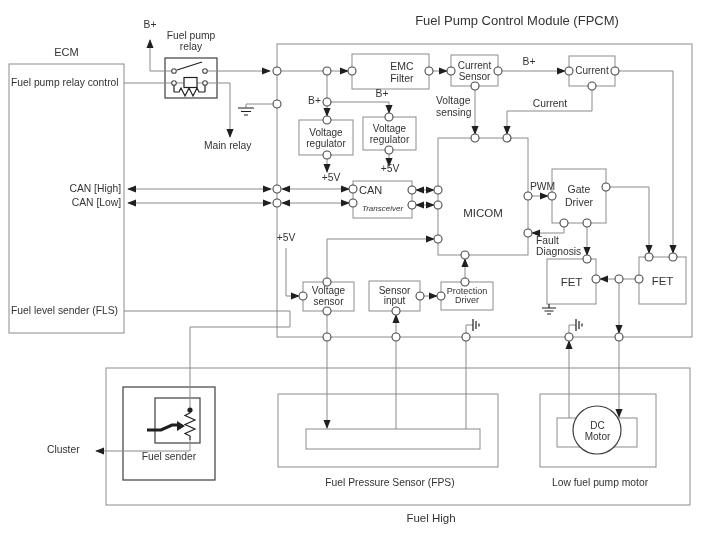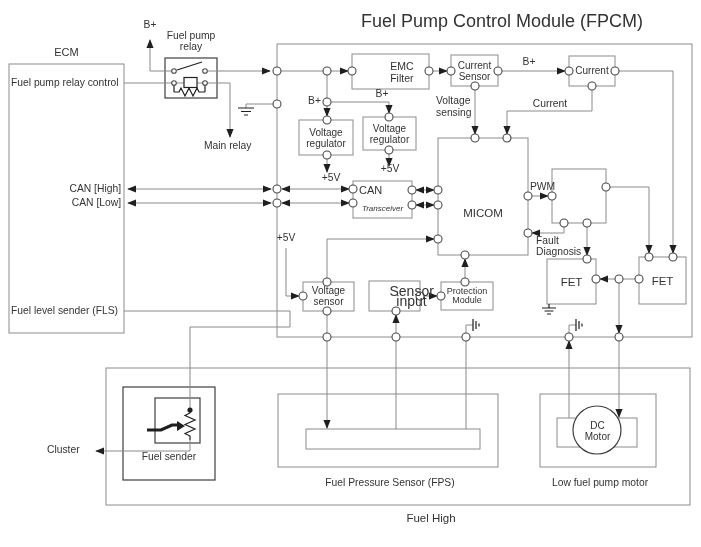--- a/index.html
+++ b/index.html
@@ -185,21 +185,21 @@
         <circle class="node" cx="441" cy="296" r="4"></circle>
     <circle class="node" cx="465" cy="282" r="4"></circle>
         <circle class="node" cx="327" cy="337" r="4"></circle>
     <circle class="node" cx="396" cy="337" r="4"></circle>
         <circle class="node" cx="466" cy="337" r="4"></circle>
     <circle class="node" cx="569" cy="337" r="4"></circle>
         <circle class="node" cx="619" cy="337" r="4"></circle>
   </g>
 </svg>
 
-<div class="lb" style="left:361px;top:15px;width:280px;text-align:center;font-size:18px;">Fuel Pump Control Module (FPCM)</div>
+<div class="lb" style="left:377px;top:15px;width:280px;text-align:center;font-size:13px;">Fuel Pump Control Module (FPCM)</div>
 
 <div class="lb" style="left:27px;top:46px;width:79px;text-align:center;font-size:11px;">ECM</div>
 <div class="lb" style="left:11px;top:77px;width:112px;">Fuel pump relay control</div>
 <div class="lb" style="left:40px;top:183px;width:81px;text-align:right;">CAN [High]</div>
 <div class="lb" style="left:40px;top:197px;width:81px;text-align:right;">CAN [Low]</div>
 <div class="lb" style="left:11px;top:305px;width:112px;">Fuel level sender (FLS)</div>
 
 <div class="lb" style="left:140px;top:19px;width:20px;text-align:center;">B+</div>
 <div class="lb wrap" style="left:157px;top:30px;width:68px;text-align:center;line-height:11px;">Fuel pump relay</div>
 <div class="lb" style="left:204px;top:140px;width:56px;">Main relay</div>
@@ -223,31 +223,34 @@
 <div class="lb" style="left:315px;top:172px;width:32px;text-align:center;">+5V</div>
 <div class="lb" style="left:375px;top:163px;width:30px;text-align:center;">+5V</div>
 <div class="lb" style="left:271px;top:232px;width:30px;text-align:center;">+5V</div>
 
 <div class="lb" style="left:359px;top:184px;width:50px;font-size:11px;">CAN</div>
 <div class="lb" style="left:354px;top:203px;width:57px;font-size:8px;text-align:center;font-style:italic;">Transceiver</div>
 <div class="fx" style="left:438px;top:138px;width:90px;height:150px;font-size:11.5px;">MICOM</div>
 <div class="lb wrap" style="left:436px;top:95px;width:54px;">Voltage sensing</div>
 <div class="lb" style="left:524px;top:98px;width:52px;text-align:center;">Current</div>
 <div class="lb" style="left:530px;top:181px;width:30px;">PWM</div>
+<div class="fx" style="left:552px;top:169px;width:54px;height:54px;line-height:13px;">
+      <span style="width:38px">Gate Driver</span>
+    </div>
 <div class="lb wrap" style="left:536px;top:235px;width:60px;line-height:11px;">Fault Diagnosis</div>
 <div class="fx" style="left:547px;top:259px;width:49px;height:45px;font-size:11.5px;">FET</div>
 <div class="fx" style="left:639px;top:257px;width:47px;height:47px;font-size:11.5px;">FET</div>
 <div class="fx" style="left:303px;top:282px;width:51px;height:29px;font-size:10px;line-height:10.5px;">
       <span style="width:48px">Voltage sensor</span>
     </div>
-<div class="fx" style="left:369px;top:281px;width:51px;height:30px;font-size:14px;line-height:10.5px;padding-left:17px;">
+<div class="fx" style="left:369px;top:281px;width:51px;height:30px;font-size:10px;line-height:10.5px;">
       <span style="width:44px">Sensor input</span>
     </div>
 <div class="fx" style="left:441px;top:282px;width:52px;height:28px;font-size:9px;line-height:9.5px;">
-      <span style="width:52px">Protection Module</span>
+      <span style="width:52px">Protection Driver</span>
     </div>
 
 <div class="lb" style="left:381px;top:512px;width:100px;text-align:center;font-size:11.5px;">Fuel High</div>
 <div class="lb" style="left:136px;top:451px;width:66px;text-align:center;">Fuel sender</div>
 <div class="lb" style="left:47px;top:444px;width:42px;">Cluster</div>
 <div class="lb" style="left:308px;top:477px;width:164px;text-align:center;">Fuel Pressure Sensor (FPS)</div>
 <div class="lb" style="left:539px;top:477px;width:122px;text-align:center;">Low fuel pump motor</div>
 <div class="fx wrap" style="left:577px;top:418px;width:41px;height:25px;font-size:10px;line-height:11px;">
       <span style="width:41px">DC Motor</span>
     </div>

